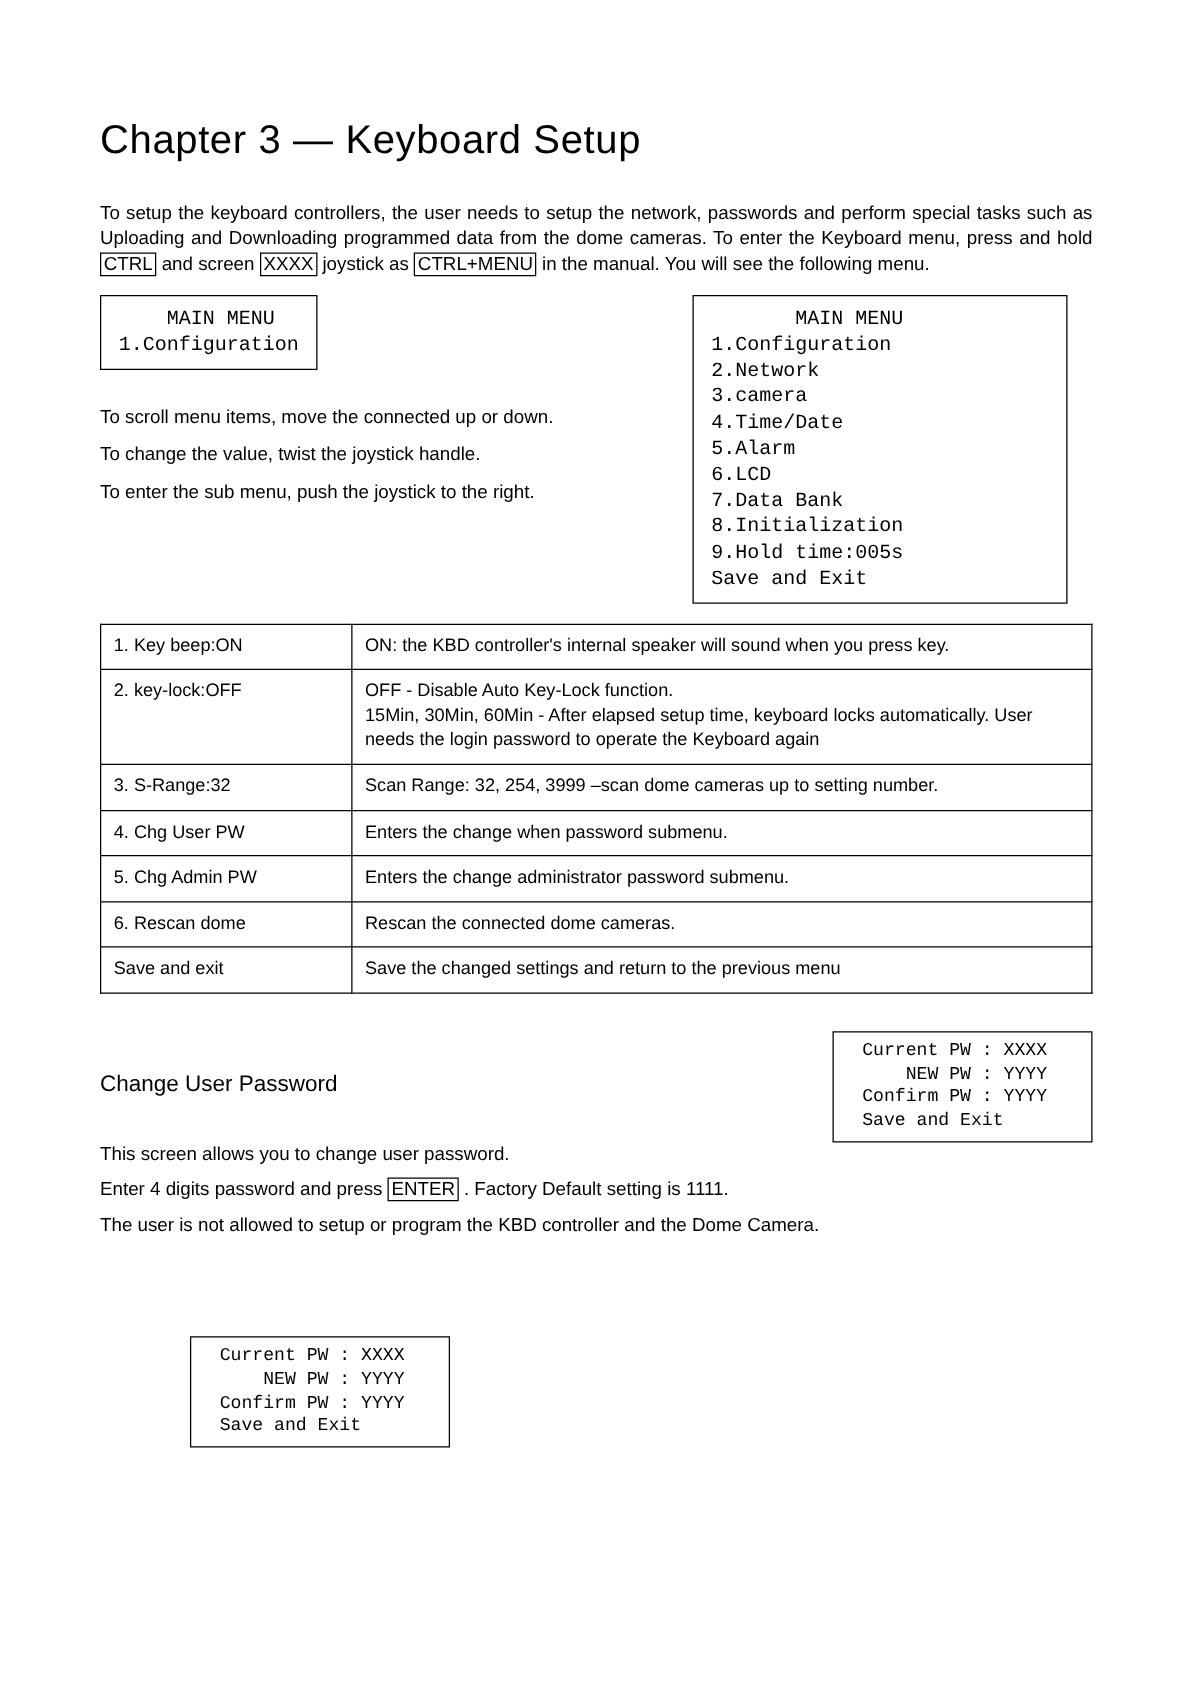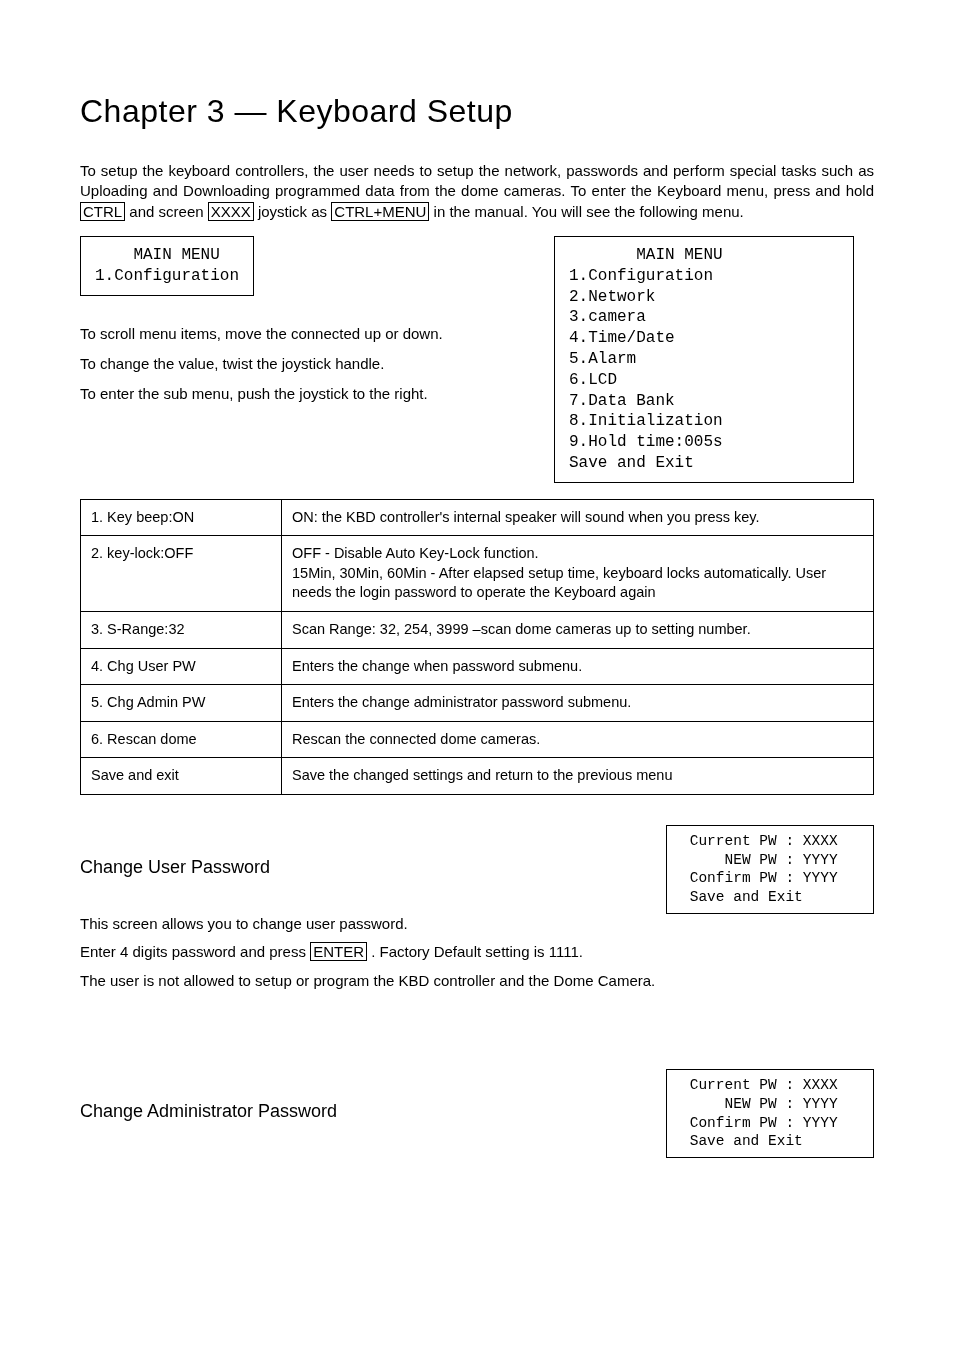--- a/index.html
+++ b/index.html
@@ -216,23 +216,20 @@
       <span class="keycap">ENTER</span>
       <span> . Factory Default setting is 1111.</span>
     </p>
     <p>The user is not allowed to setup or program the KBD controller and the Dome Camera.</p>
   </div>
 
   <div class="spacer"></div>
   <div class="spacer"></div>
 
   <div class="pw-row">
-    <div class="pw-left">
-      <h3 class="sub">Change Administrator Password</h3>
-    </div>
     <div class="pw-right" style="padding-top:30px;">
       <div class="lcd-box lcd-small"> Current PW : XXXX
      NEW PW : YYYY
  Confirm PW : YYYY
  Save and Exit</div>
     </div>
   </div>
 
 </div>
 

